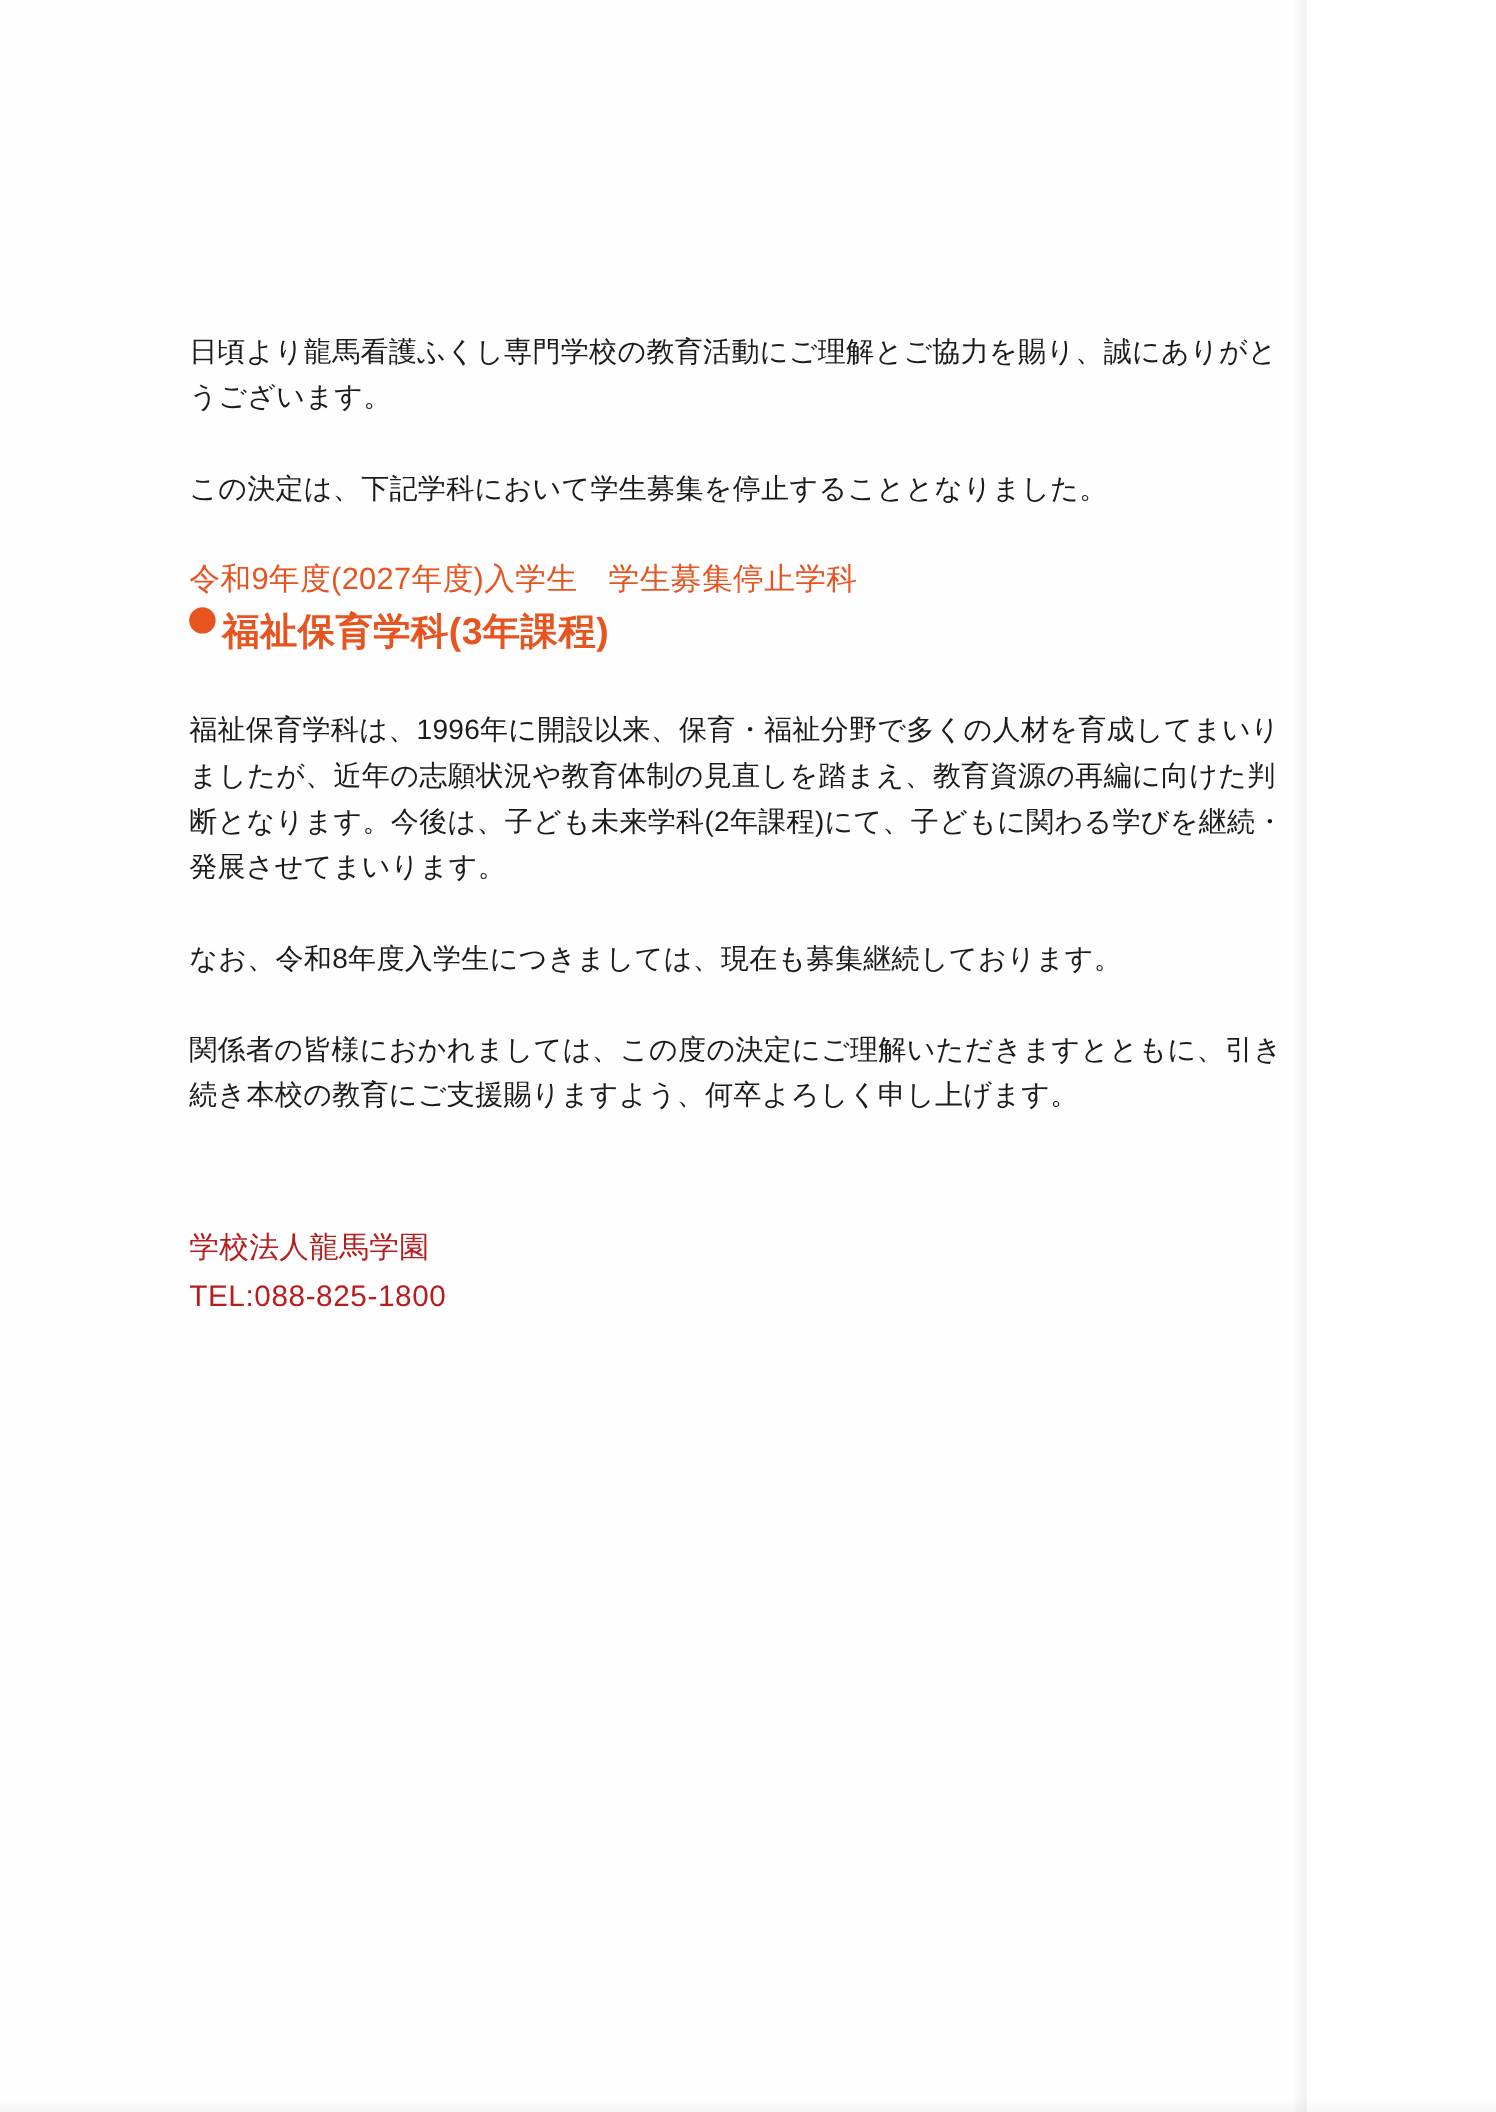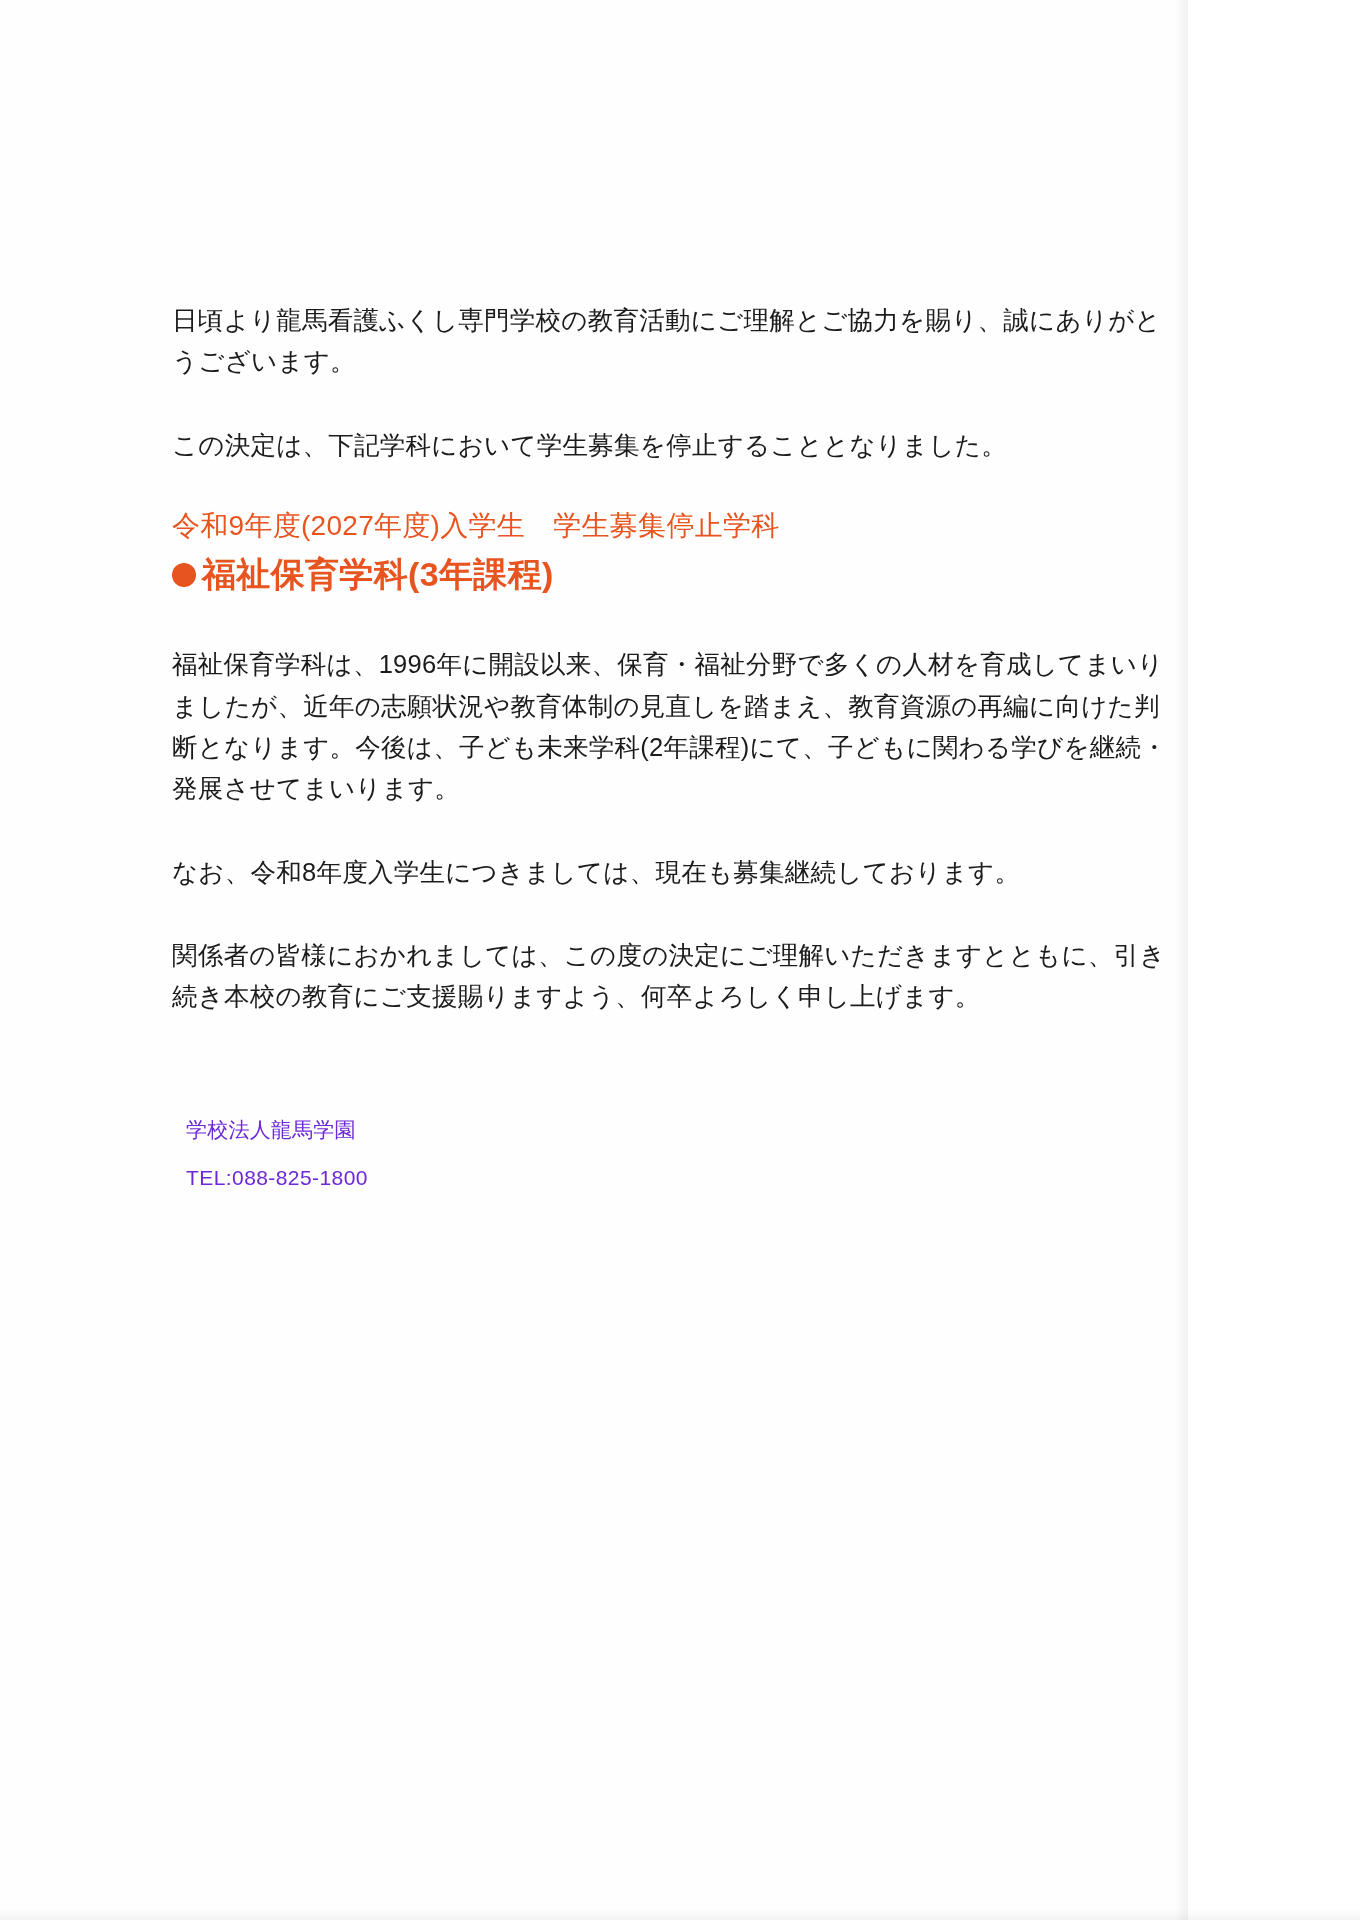--- a/index.html
+++ b/index.html
@@ -68,40 +68,39 @@
     margin: 0 0 6px 0;
     letter-spacing: 0.01em;
   }
   .headline-2 {
     color: #e8541f;
     font-size: 34px;
     font-weight: bold;
     line-height: 1.35;
     margin: 0;
     display: flex;
-    align-items: center;
     letter-spacing: 0.01em;
   }
   .bullet-dot {
     display: inline-block;
     width: 24px;
     height: 24px;
     border-radius: 50%;
     background: #e8541f;
     margin-right: 6px;
     flex: 0 0 auto;
   }
   .signature {
     margin-top: 96px;
   }
   .sig-line {
-    font-size: 21px;
+    font-size: 27px;
     line-height: 1.6;
-    color: #6d28d9;
-    margin: 14px;
+    color: #b91c1c;
+    margin: 0;
     letter-spacing: 0.01em;
   }
   .sig-line.tel {
     letter-spacing: 0.02em;
   }
 </style>
 </head>
 <body>
 
 <div class="page">

